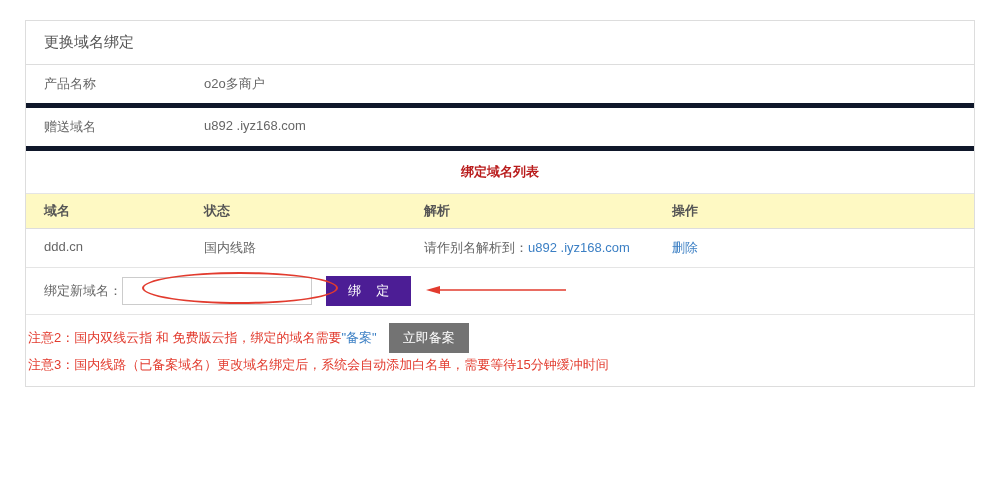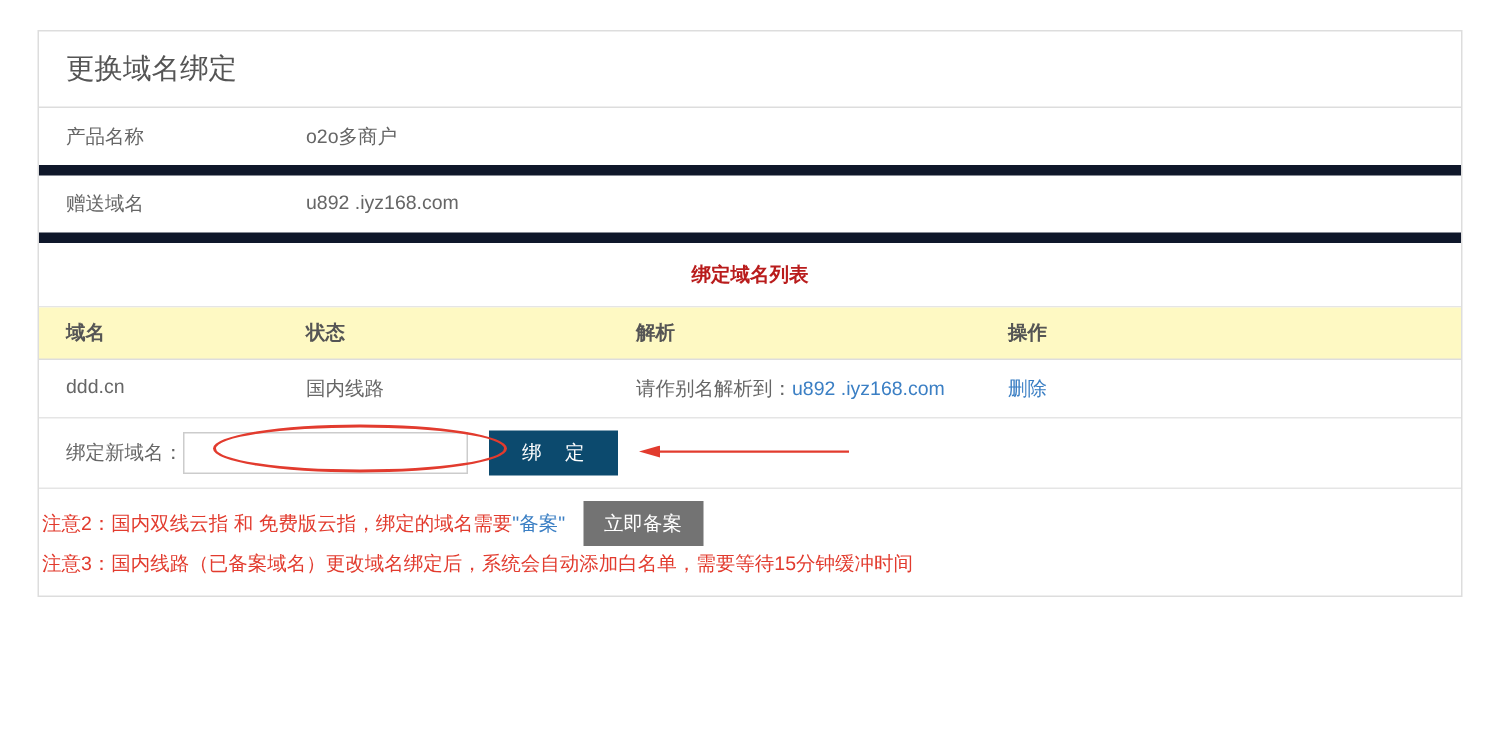--- a/index.html
+++ b/index.html
@@ -8,27 +8,27 @@
     font-size: 13px;
     color: #555;
     background: #fff;
     padding: 20px 25px;
   }
   .panel {
     border: 1px solid #ddd;
   }
   .panel-title {
     padding: 12px 18px;
-    font-size: 19px;
+    font-size: 15px;
     color: #555;
     border-bottom: 1px solid #ddd;
   }
   .info-row {
     display: flex;
-    border-bottom: 7px solid #0f172a;
+    border-bottom: 5px solid #0f172a;
   }
   .info-label {
     width: 160px;
     padding: 10px 18px;
     color: #666;
   }
   .info-value {
     flex: 1;
     padding: 10px 18px;
     color: #666;
@@ -74,28 +74,29 @@
   }
   .bind-label { color: #666; }
   .bind-input {
     width: 190px;
     height: 28px;
     border: 1px solid #ccc;
     padding: 0 6px;
     font-size: 13px;
   }
   .btn-primary {
-    background: #0c4a6e;
+    background: #4c1d95;
     color: #fff;
     border: none;
     padding: 6px 16px;
     font-size: 13px;
     cursor: pointer;
     letter-spacing: 6px;
     text-indent: 6px;
+    font-family: Liberation Serif, serif;
   }
   .btn-dark {
     background: #737373;
     color: #fff;
     border: none;
     padding: 6px 14px;
     font-size: 13px;
     cursor: pointer;
     margin-left: 12px;
   }

